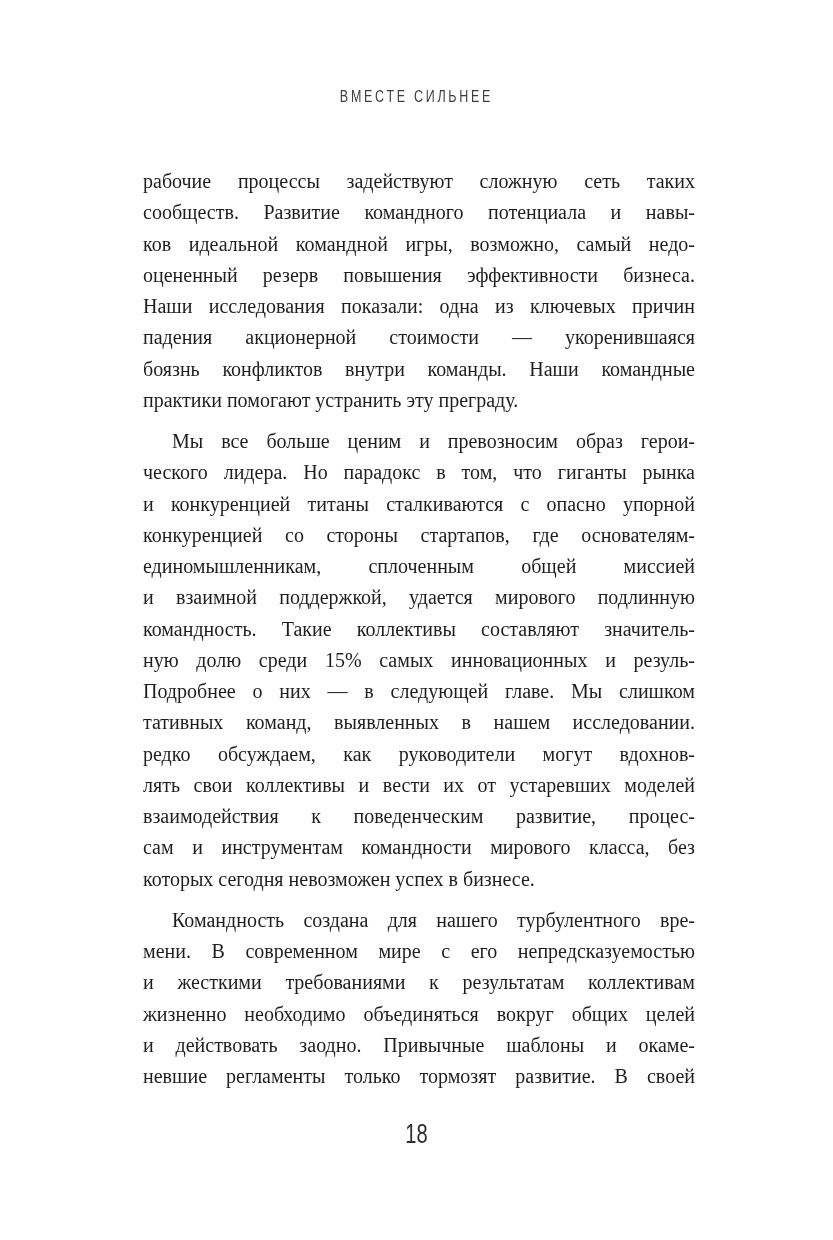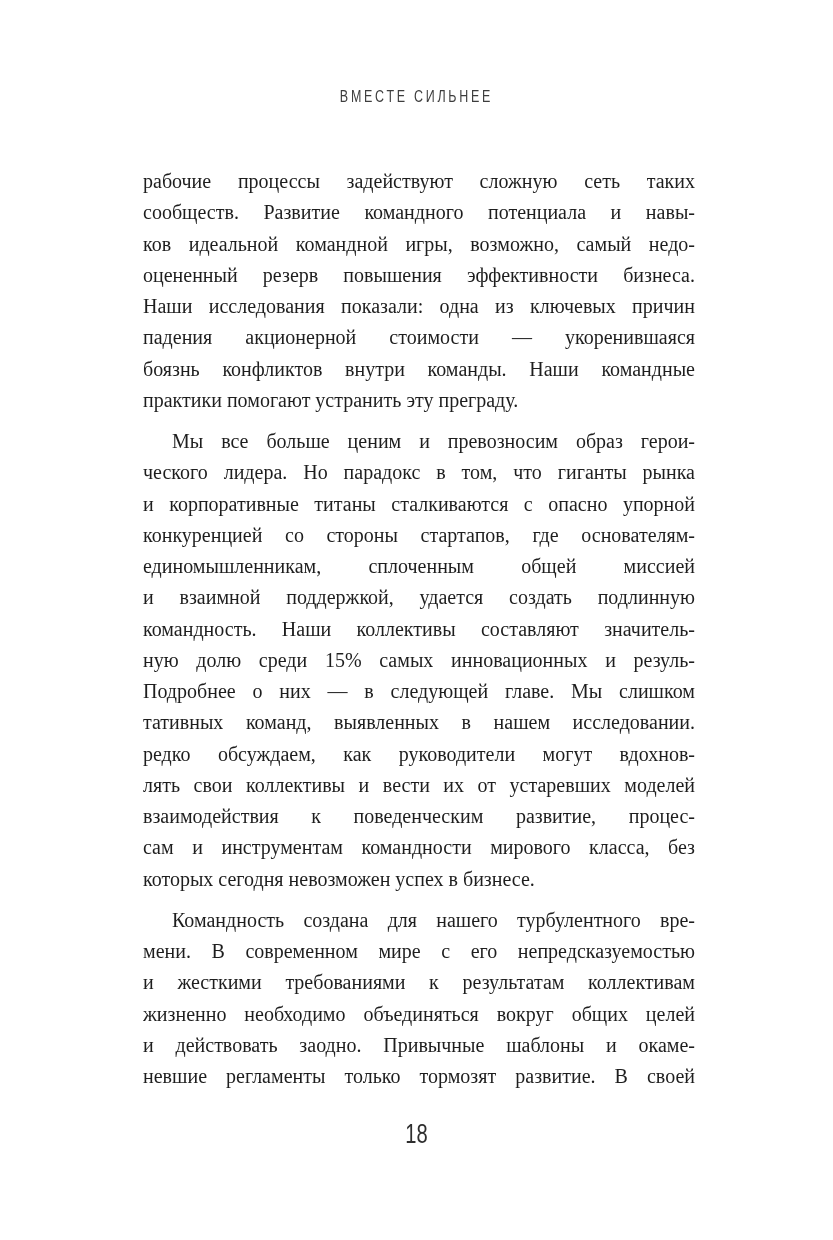--- a/index.html
+++ b/index.html
@@ -85,25 +85,25 @@
         <div class="line">ков идеальной командной игры, возможно, самый недо-</div>
         <div class="line">оцененный резерв повышения эффективности бизнеса.</div>
         <div class="line">Наши исследования показали: одна из ключевых причин</div>
         <div class="line">падения акционерной стоимости — укоренившаяся</div>
         <div class="line">боязнь конфликтов внутри команды. Наши командные</div>
         <div class="line short">практики помогают устранить эту преграду.</div>
       </div>
       <div class="paragraph">
         <div class="line indent">Мы все больше ценим и превозносим образ герои-</div>
         <div class="line">ческого лидера. Но парадокс в том, что гиганты рынка</div>
-        <div class="line">и корпоративные титаны сталкиваются с опасно упорной</div>
+        <div class="line">и конкуренцией титаны сталкиваются с опасно упорной</div>
         <div class="line">конкуренцией со стороны стартапов, где основателям-</div>
         <div class="line">единомышленникам, сплоченным общей миссией</div>
-        <div class="line">и взаимной поддержкой, удается создать подлинную</div>
-        <div class="line">командность. Наши коллективы составляют значитель-</div>
+        <div class="line">и взаимной поддержкой, удается мирового подлинную</div>
+        <div class="line">командность. Такие коллективы составляют значитель-</div>
         <div class="line">ную долю среди 15% самых инновационных и резуль-</div>
         <div class="line">Подробнее о них — в следующей главе. Мы слишком</div>
         <div class="line">тативных команд, выявленных в нашем исследовании.</div>
         <div class="line">редко обсуждаем, как руководители могут вдохнов-</div>
         <div class="line">лять свои коллективы и вести их от устаревших моделей</div>
         <div class="line">взаимодействия к поведенческим развитие, процес-</div>
         <div class="line">сам и инструментам командности мирового класса, без</div>
         <div class="line short">которых сегодня невозможен успех в бизнесе.</div>
       </div>
       <div class="paragraph">

